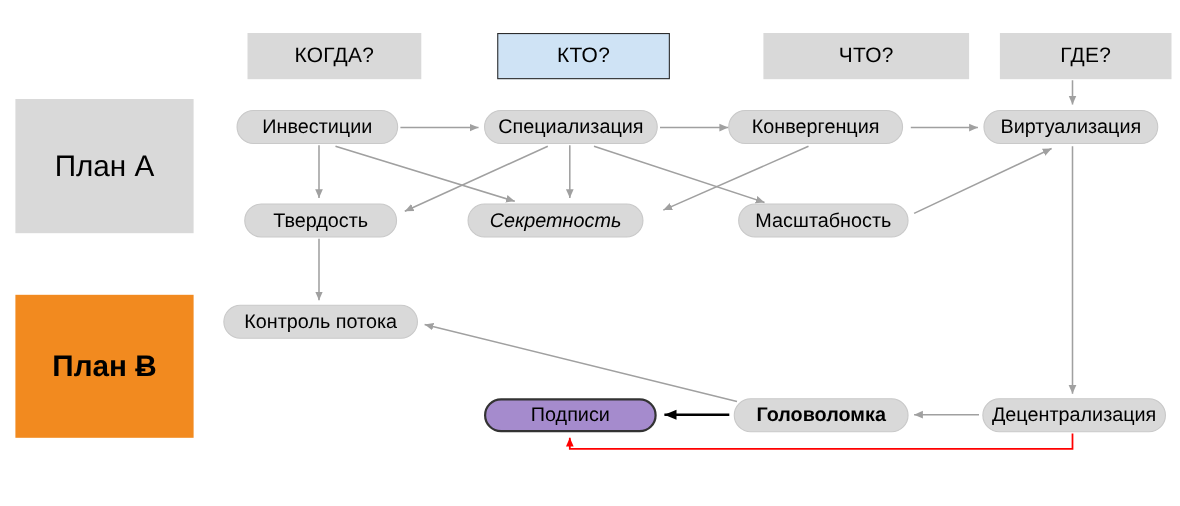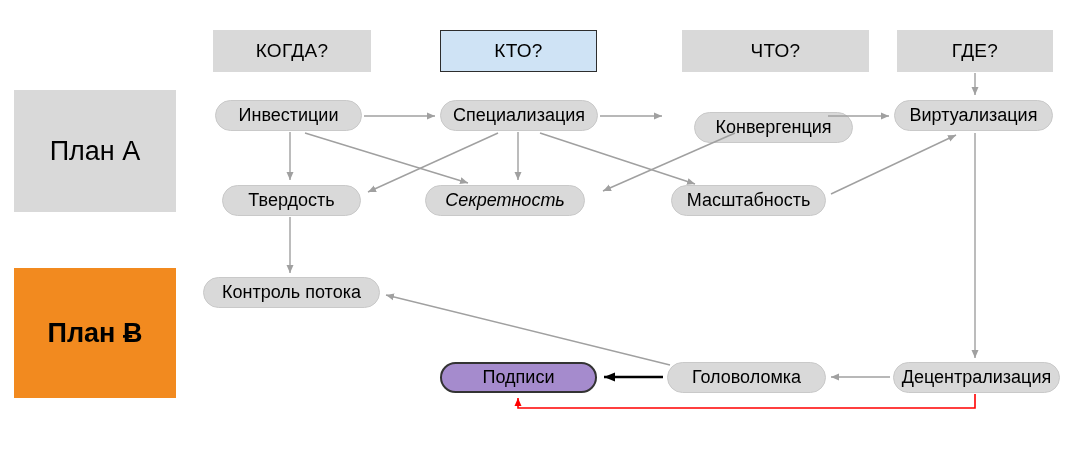--- a/index.html
+++ b/index.html
@@ -1,18 +1,18 @@
 <!DOCTYPE html>
 <html><head>
 <meta charset="utf-8">
 <style>
   html,body{margin:0;padding:0;background:#ffffff;}
   body{font-family:"Liberation Sans","DejaVu Sans",sans-serif;color:#000;}
   .canvas{position:relative;width:1073px;height:460px;background:#fff;overflow:hidden;}
-  .hdr{position:absolute;top:30px;height:42px;background:#d9d9d9;display:flex;align-items:center;justify-content:center;font-size:19px;letter-spacing:.3px;}
+  .hdr{position:absolute;top:30px;height:42px;background:#d9d9d9;display:flex;align-items:center;justify-content:center;font-size:19px;letter-spacing:.3px;margin-left:12px;}
   .hdr.blue{background:#cfe3f5;border:1.5px solid #2d2d2d;box-sizing:border-box;}
   .plan{position:absolute;left:14px;width:162px;display:flex;align-items:center;justify-content:center;font-size:27px;}
   .plan.gray{background:#d9d9d9;}
   .plan.orange{background:#f28a1f;}
   .node{position:absolute;height:31px;background:#d9d9d9;border:1px solid #c9c9c9;border-radius:16px;box-sizing:border-box;display:flex;align-items:center;justify-content:center;font-size:18px;white-space:nowrap;}
   .node.purple{background:#a58bcd;border:2px solid #333333;}
   svg.edges{position:absolute;left:0;top:0;pointer-events:none;z-index:4;}
 </style>
 </head>
 <body>
@@ -74,21 +74,21 @@
   <div class="plan orange" style="top:268px;height:130px;font-weight:bold;">
       <span>План Ƀ</span>
     </div>
 
   <div class="node" style="left:215px;top:100px;width:147px;">
       <span>Инвестиции</span>
     </div>
   <div class="node" style="left:440px;top:100px;width:158px;">
       <span>Специализация</span>
     </div>
-  <div class="node" style="left:694px;top:100px;width:159px;margin-top:12px;">
+  <div class="node" style="left:662px;top:100px;width:159px;">
       <span>Конвергенция</span>
     </div>
   <div class="node" style="left:894px;top:100px;width:159px;">
       <span>Виртуализация</span>
     </div>
 
   <div class="node" style="left:222px;top:185px;width:139px;">
       <span>Твердость</span>
     </div>
   <div class="node" style="left:425px;top:185px;width:160px;font-style:italic;">
@@ -98,20 +98,20 @@
       <span>Масштабность</span>
     </div>
 
   <div class="node purple" style="left:440px;top:362px;width:157px;">
       <span>Подписи</span>
     </div>
 
   <div class="node" style="left:203px;top:277px;width:177px;">
       <span>Контроль потока</span>
     </div>
-  <div class="node" style="left:667px;top:362px;width:159px;">
+  <div class="node" style="left:667px;top:362px;width:159px;font-weight:bold;">
       <span>Головоломка</span>
     </div>
   <div class="node" style="left:893px;top:362px;width:167px;">
       <span>Децентрализация</span>
     </div>
 
 </div>
 
 </body></html>

